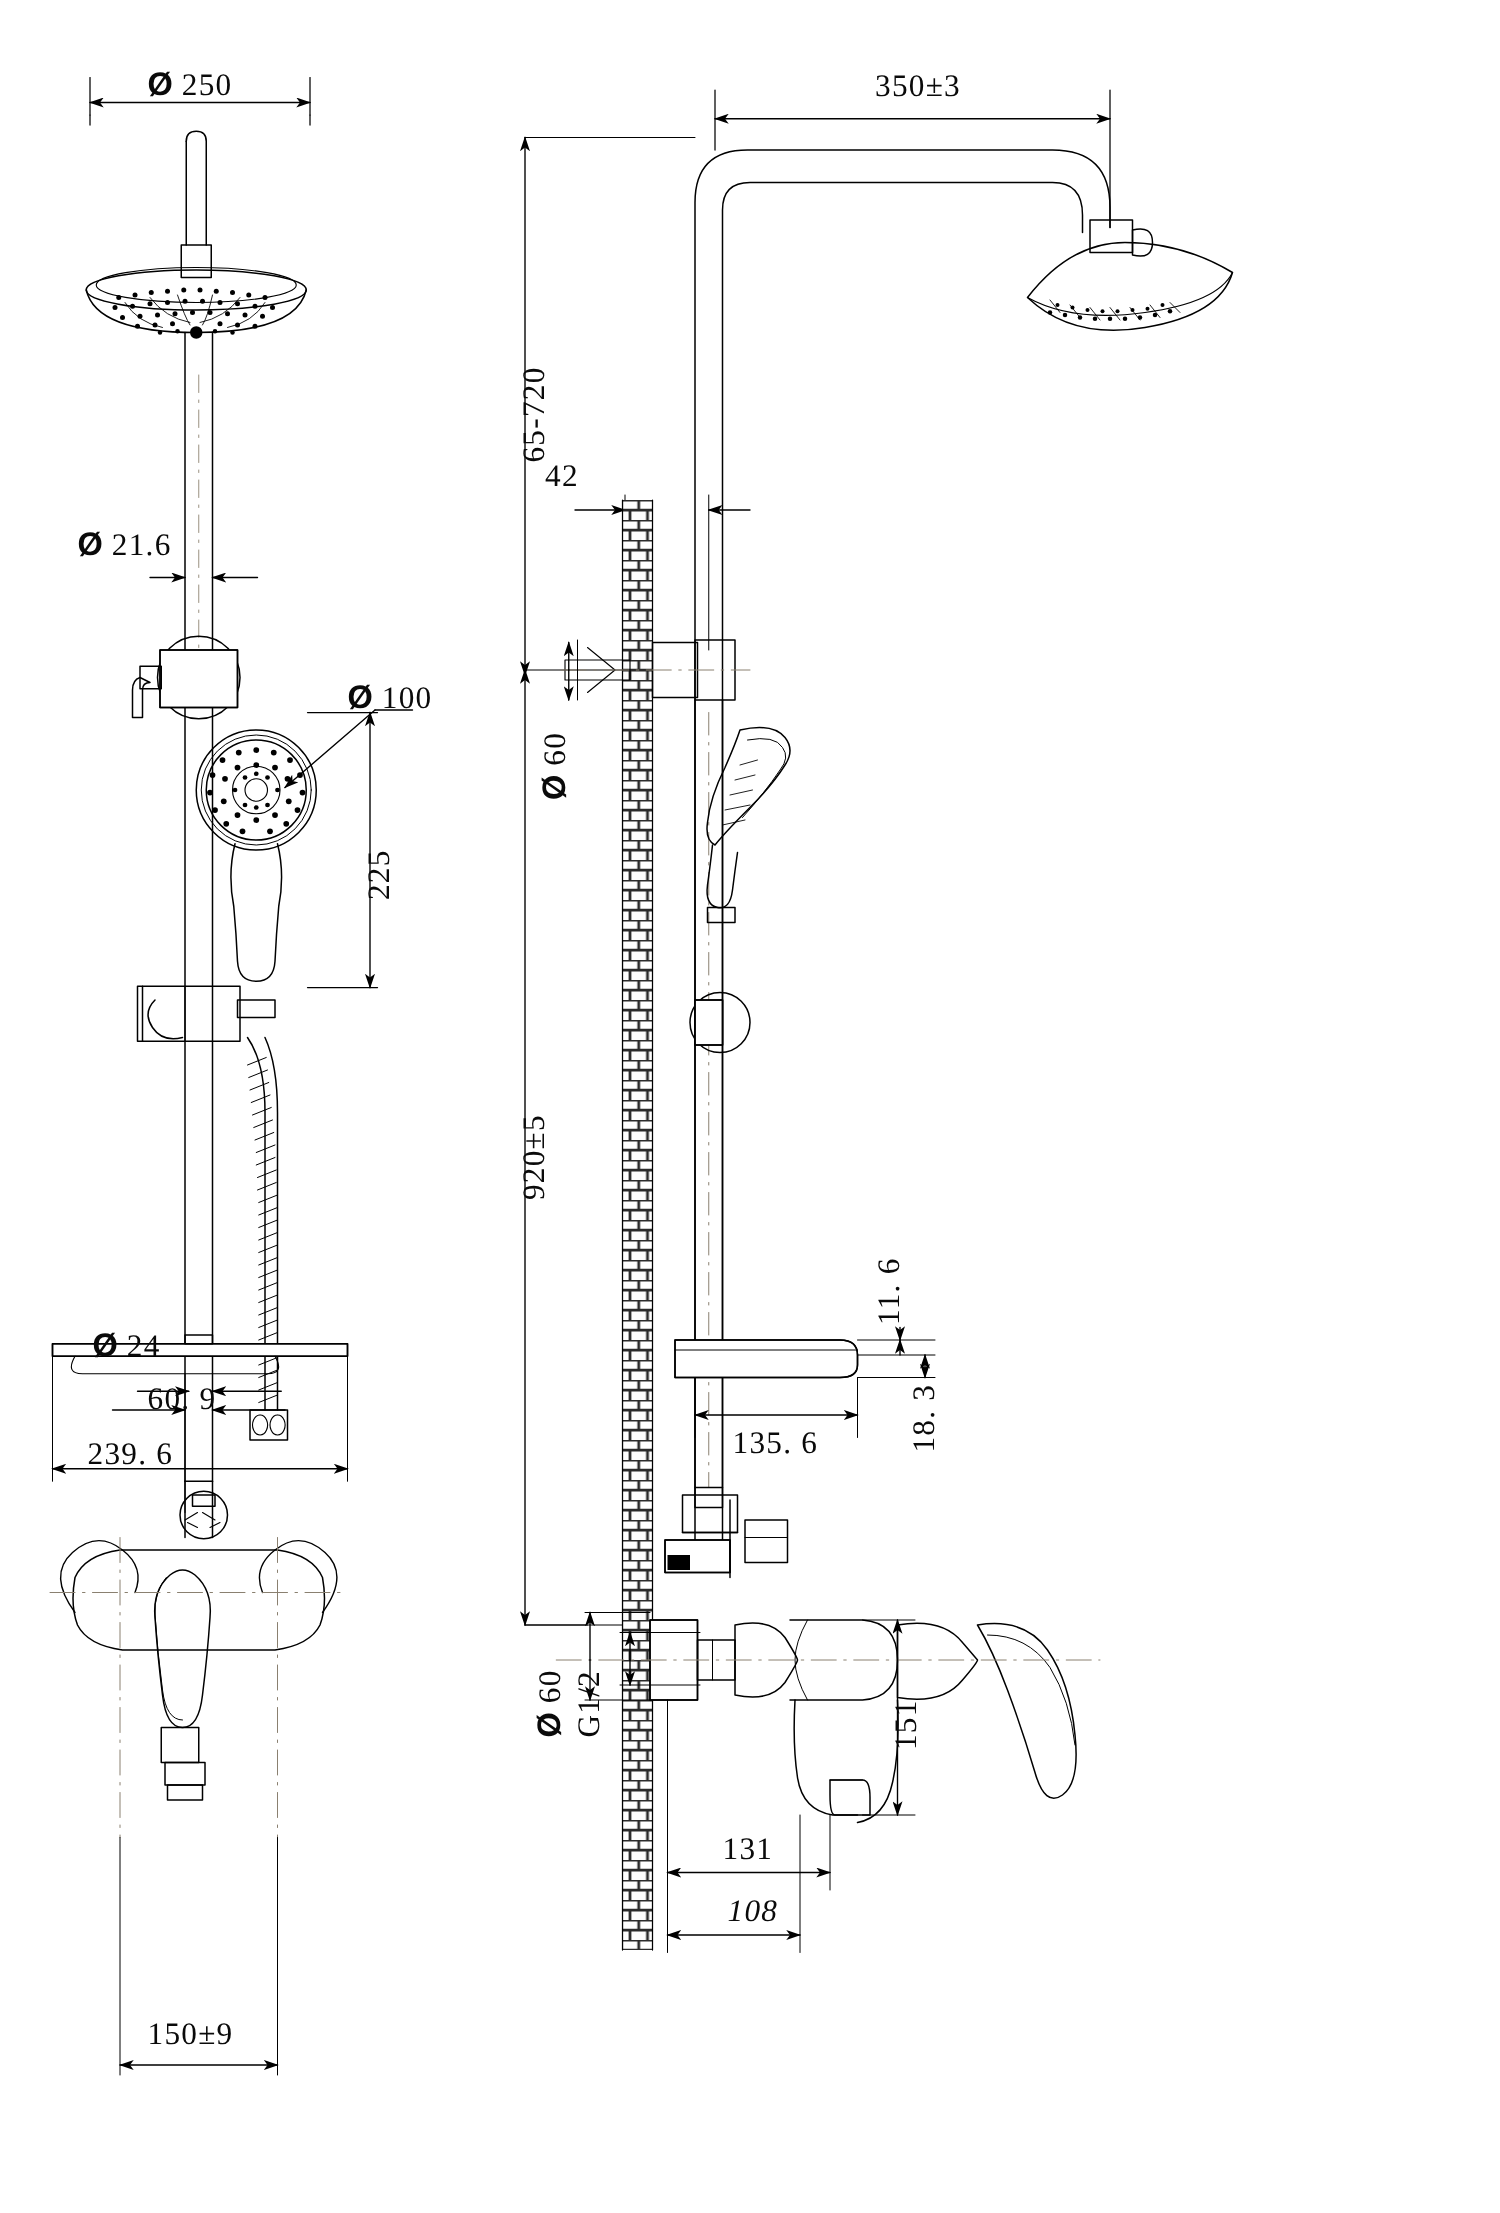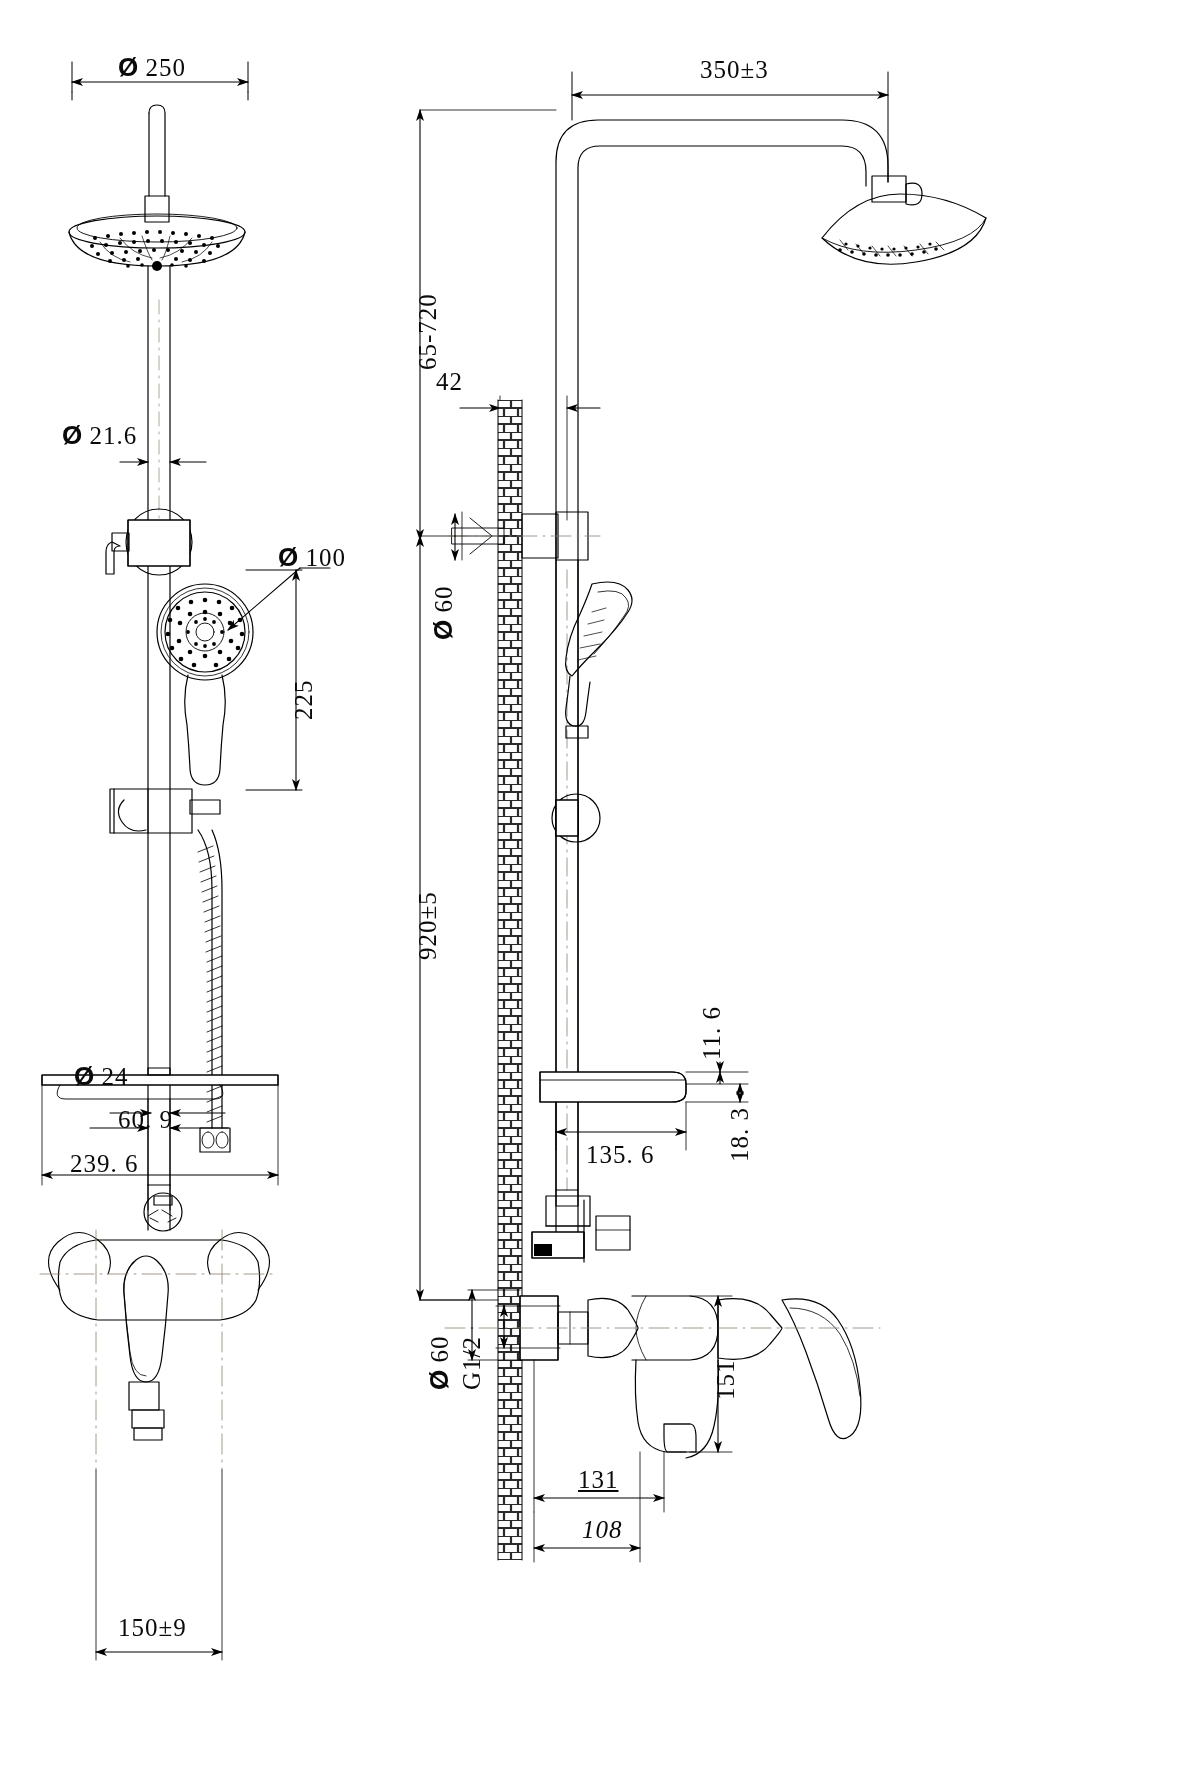--- a/index.html
+++ b/index.html
@@ -544,21 +544,21 @@
 </div>
 
 <div class="dimtxt vert" style="left:458px;top:1390px;transform:rotate(-90deg);">
   <span>G1/2</span>
 </div>
 
 <div class="dimtxt vert" style="left:712px;top:1400px;transform:rotate(-90deg);">
   <span>151</span>
 </div>
 
-<div class="dimtxt" style="left:578px;top:1466px;text-decoration:underline;">
+<div class="dimtxt" style="left:578px;top:1466px;">
   <span>131</span>
 </div>
 
 <div class="dimtxt" style="left:582px;top:1516px;font-style:italic;">
   <span>108</span>
 </div>
 
 </div>
 
 </body></html>

